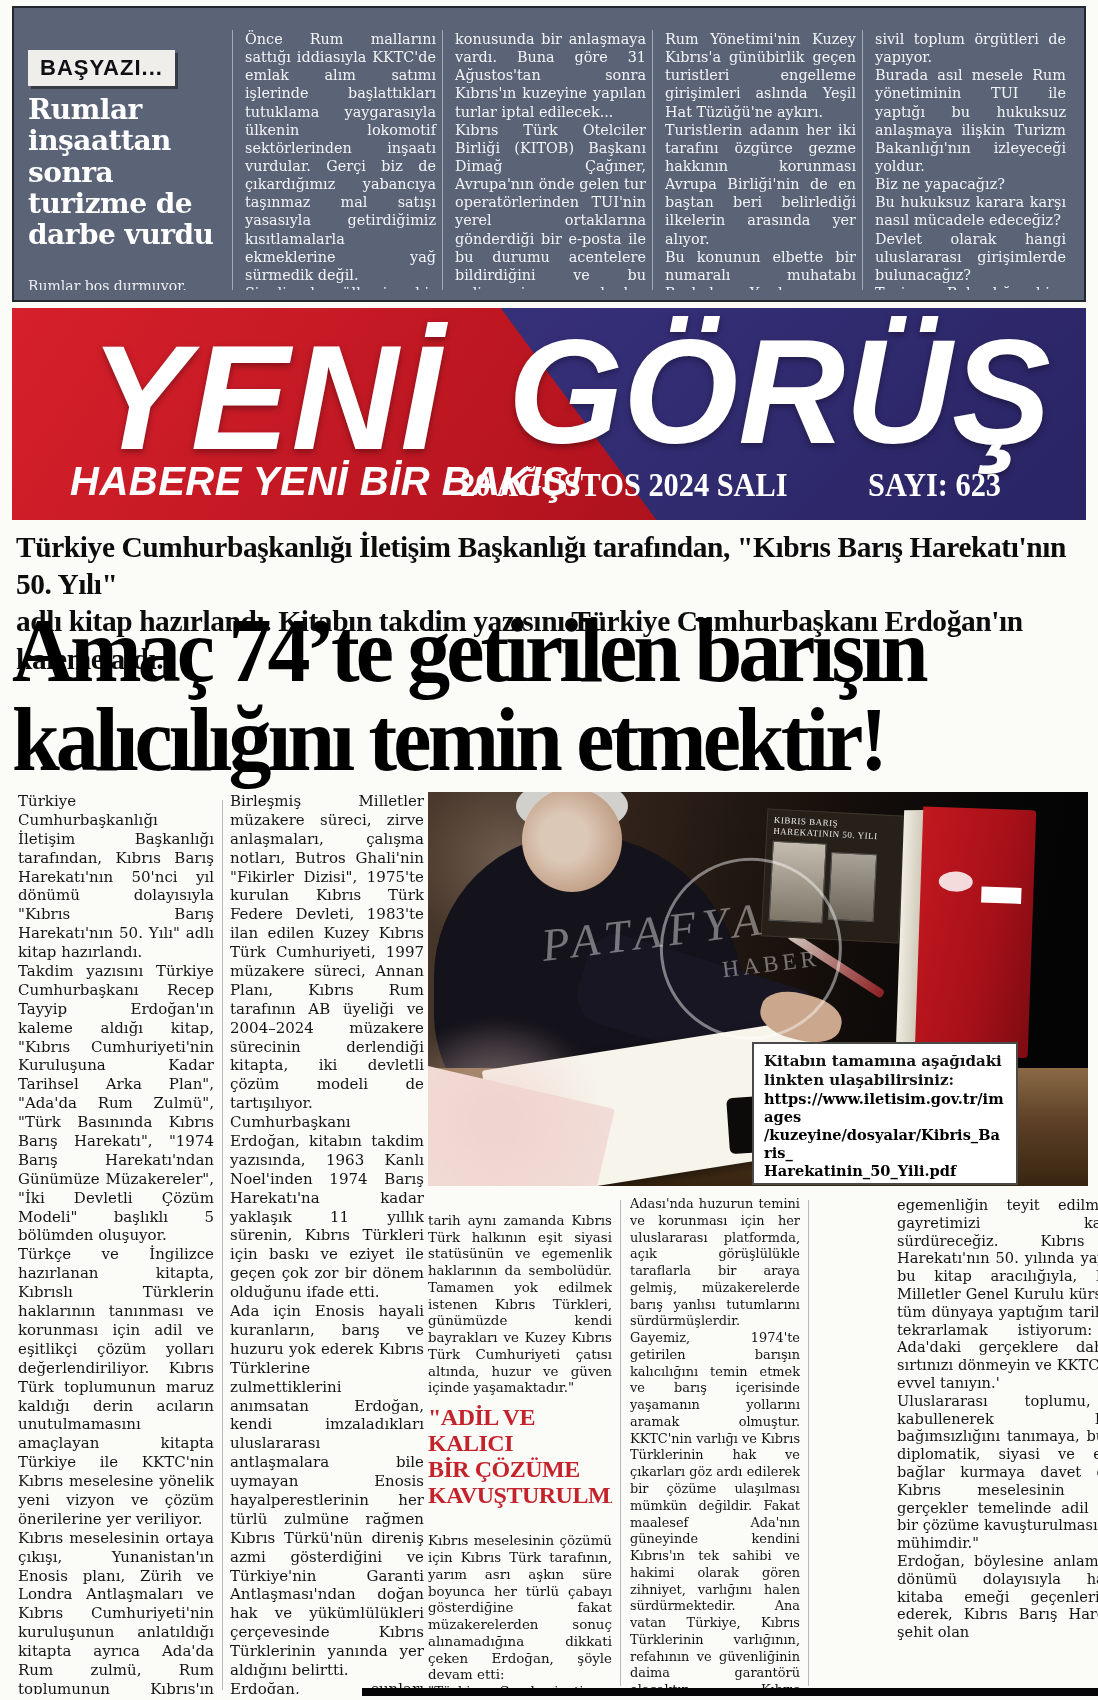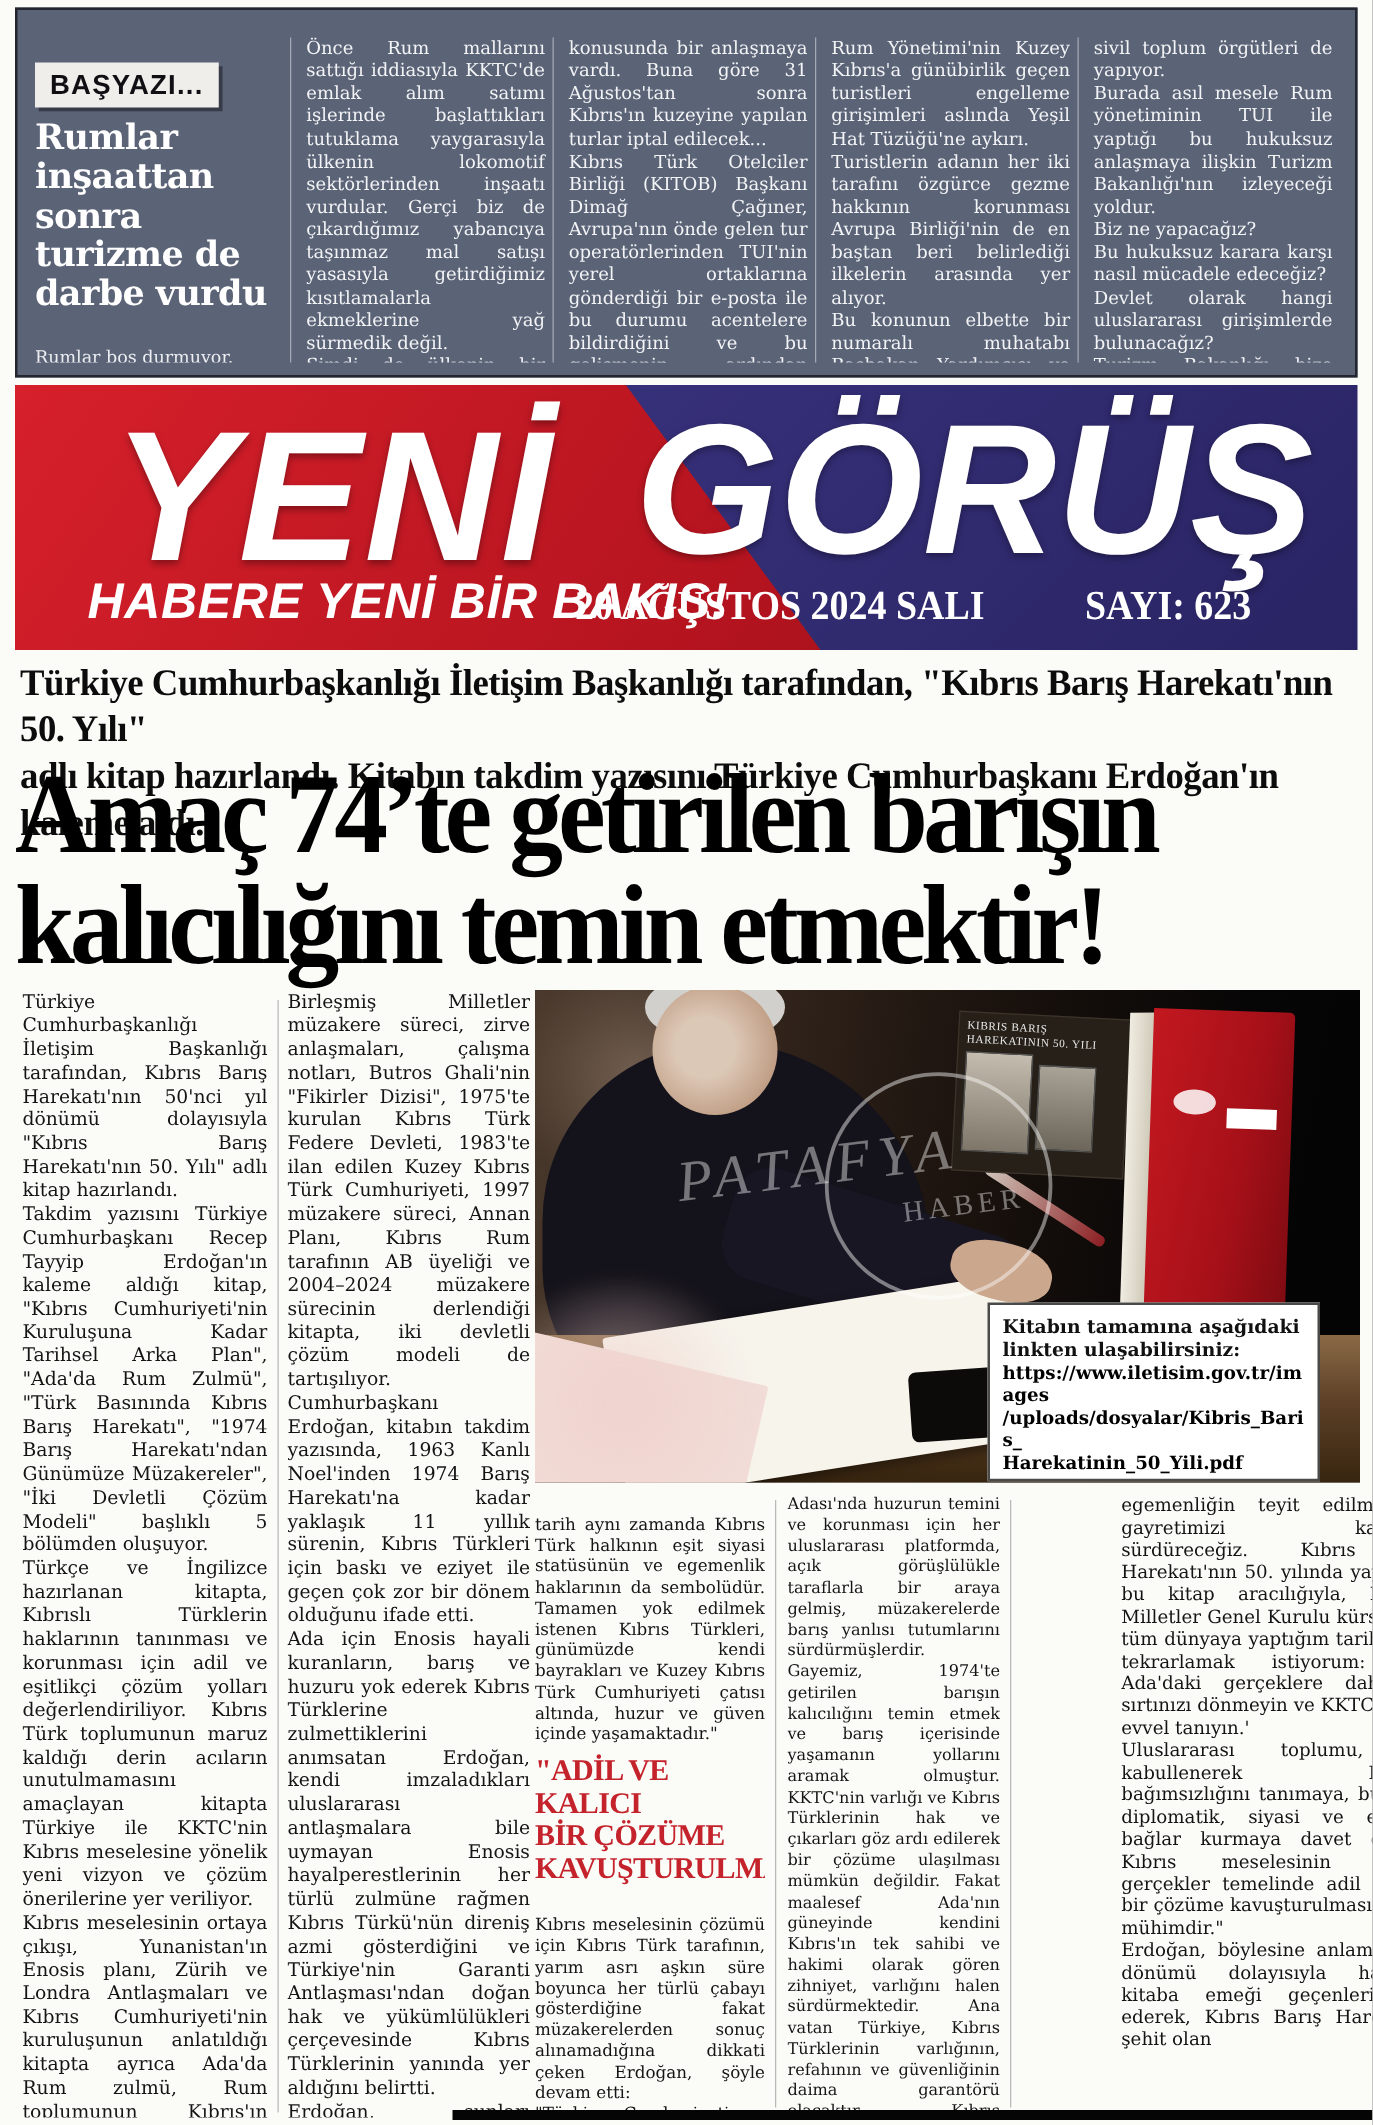--- a/index.html
+++ b/index.html
@@ -101,21 +101,21 @@
   .rb-barcode{position:absolute;right:12px;top:78px;width:40px;height:16px;background:#fff;}
   .ph-watermark{position:absolute;left:118px;top:58px;width:440px;height:230px;transform:rotate(-7deg);
          color:rgba(255,255,255,.42);pointer-events:none;}
   .wm-ring{position:absolute;left:116px;top:6px;width:176px;height:176px;border:3px solid rgba(255,255,255,.45);
          border-radius:50%;}
   .wm-text1{position:absolute;left:0;top:42px;font-family:"Liberation Serif",serif;font-size:46px;
          letter-spacing:7px;font-style:italic;}
   .wm-text2{position:absolute;left:176px;top:102px;font-family:"Liberation Serif",serif;font-size:23px;letter-spacing:4px;}
 
   
-  .caption-box{position:absolute;left:790px;top:1042px;width:266px;height:143px;background:#fff;
+  .caption-box{position:absolute;left:752px;top:1042px;width:266px;height:143px;background:#fff;
          border:2px solid #4a4a48;box-sizing:border-box;padding:8px 10px;overflow:hidden;z-index:5;}
   .caption-intro{font-weight:bold;font-size:15px;line-height:1.25;color:#111;white-space:pre-line;}
   .caption-url{font-weight:bold;font-size:14.6px;line-height:1.25;color:#000;white-space:pre-line;word-break:break-all;}
 
   .bottom-bar{position:absolute;left:362px;top:1688px;width:736px;height:8px;background:#050505;}
 </style>
 </head>
 <body>
 
 <div class="page">
@@ -204,21 +204,21 @@
       <div class="wm-ring"></div>
       <div class="wm-text1">PATAFYA</div>
       <div class="wm-text2">HABER</div>
     </div>
   </div>
 
   <div class="caption-box">
     <div class="caption-intro">Kitabın tamamına aşağıdaki
 linkten ulaşabilirsiniz:</div>
     <div class="caption-url">https://www.iletisim.gov.tr/images
-/uploads/dosyalar/Kibris_Baris_
+/kuzeyine/dosyalar/Kibris_Baris_
 Harekatinin_50_Yili.pdf</div>
   </div>
 
   <div class="botcol botA">
     <span>tarih aynı zamanda Kıbrıs Türk halkının eşit siyasi statüsünün ve egemenlik haklarının da sembolüdür. Tamamen yok edilmek istenen Kıbrıs Türkleri, günümüzde kendi bayrakları ve Kuzey Kıbrıs Türk Cumhuriyeti çatısı altında, huzur ve güven içinde yaşamaktadır."</span>
     <div class="red-subhead">"ADİL VE KALICI
 BİR ÇÖZÜME
 KAVUŞTURULMALI"</div>
     <span>Kıbrıs meselesinin çözümü için Kıbrıs Türk tarafının, yarım asrı aşkın süre boyunca her türlü çabayı gösterdiğine fakat müzakerelerden sonuç alınamadığına dikkati çeken Erdoğan, şöyle devam etti:
 "Türkiye Cumhuriyeti ve Kıbrıs Türkleri, zulmü bildikleri halde hiçbir zaman intikam amacında olmamış, uzlaşıdan ve müzakereden kaçmamışlardır. Kıbrıs</span>

